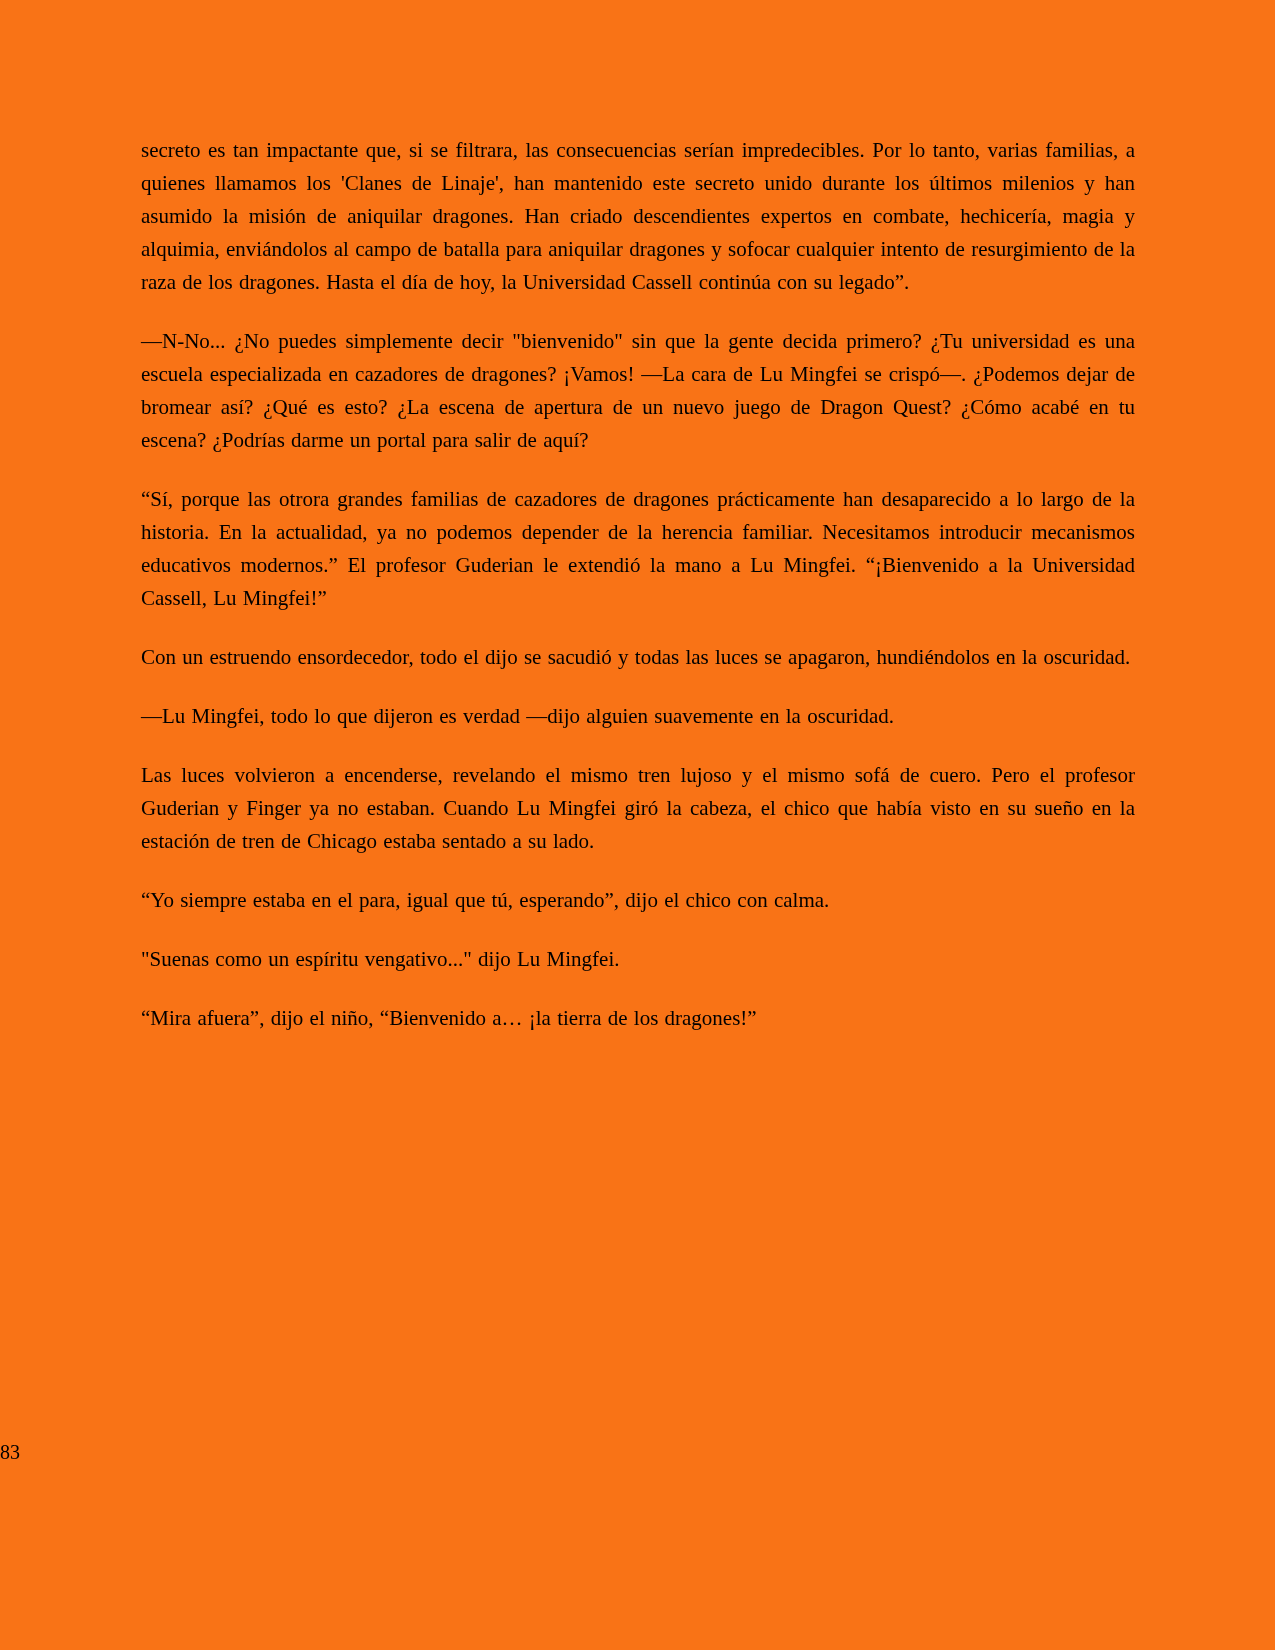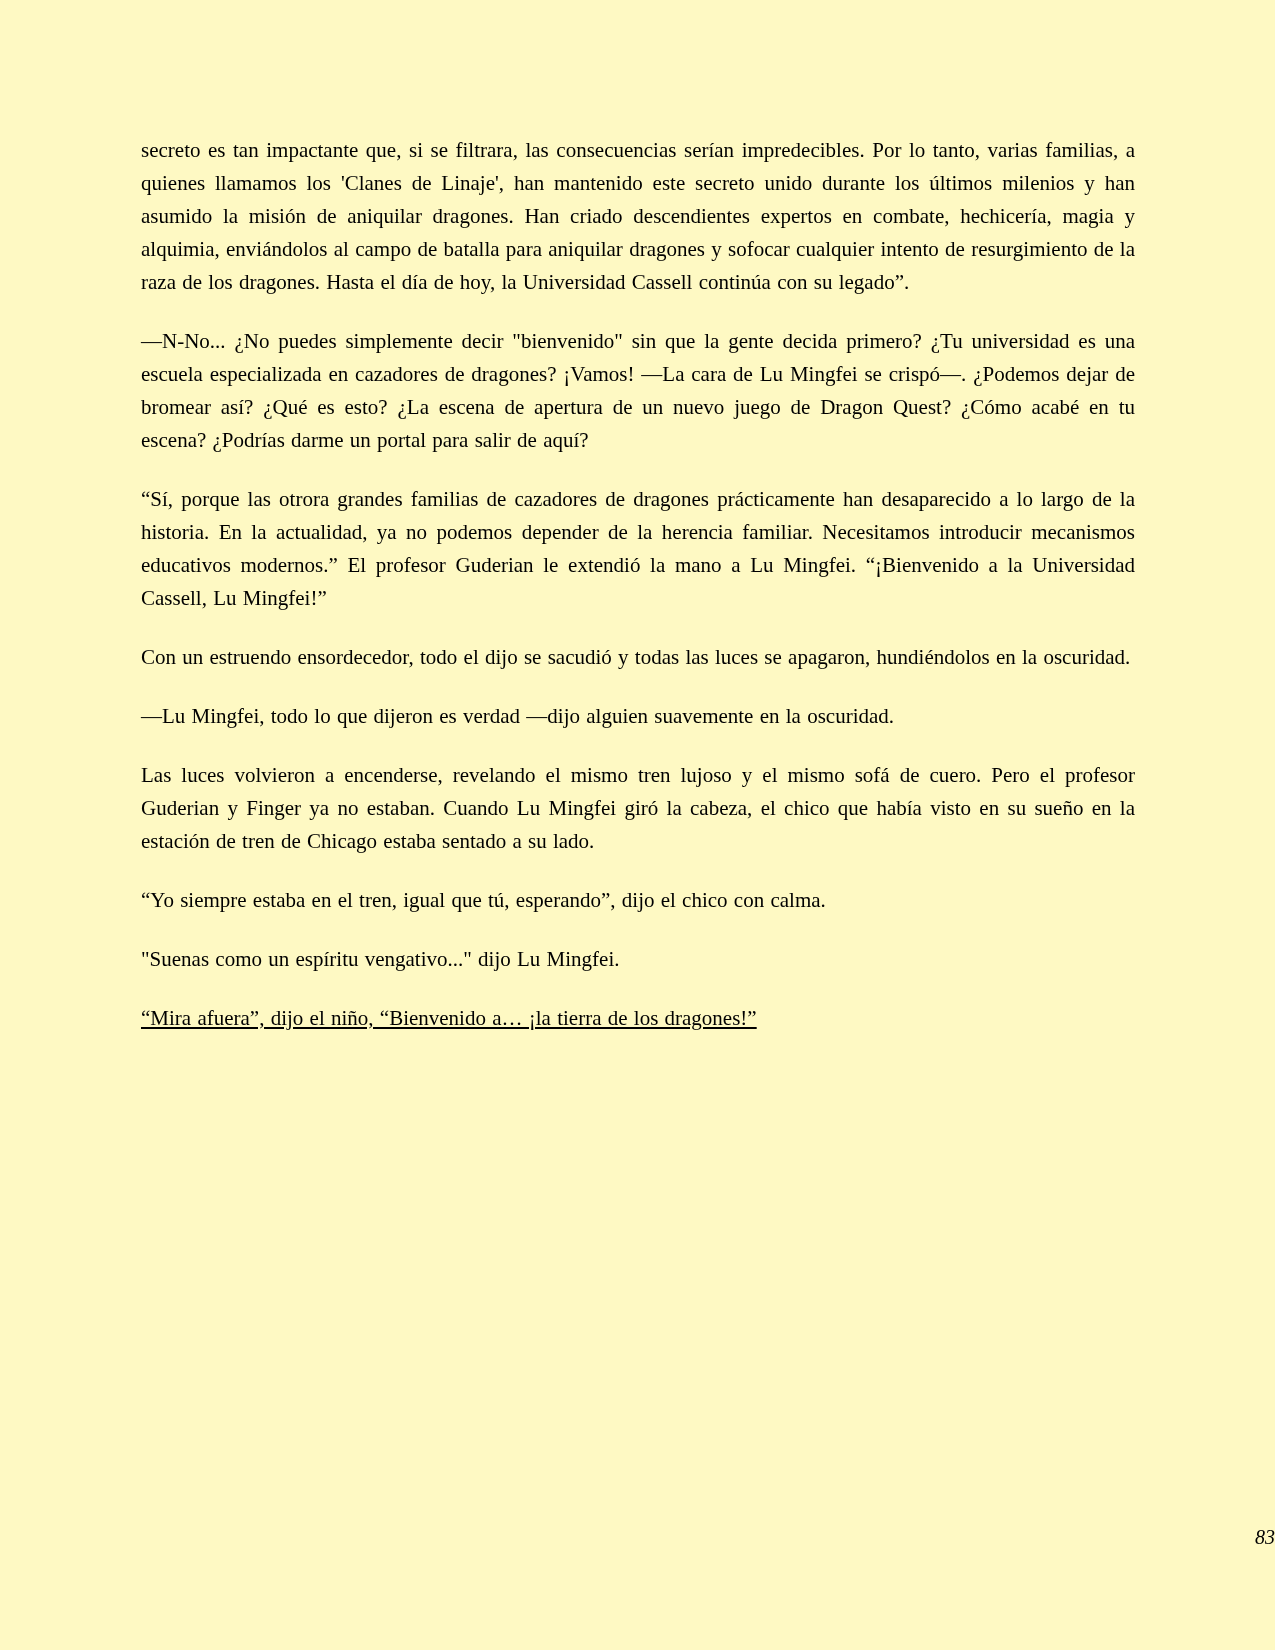--- a/index.html
+++ b/index.html
@@ -11,59 +11,57 @@
     width: 1275px;
     height: 1650px;
     position: relative;
     font-family: "Liberation Serif", serif;
     color: #000000;
     overflow: hidden;
   }
   .page {
     position: absolute;
     inset: 0;
-    background: #fef9c3;
+    background: #f97316;
   }
   .content {
     position: absolute;
     left: 141px;
     top: 134px;
     width: 994px;
   }
   .content p {
     margin: 0 0 26px 0;
     font-size: 21px;
     line-height: 33px;
     text-align: justify;
     word-spacing: 1px;
   }
   .content p:last-child {
     margin-bottom: 8px;
-    text-decoration: underline;
   }
   .page-number {
     position: absolute;
     left: 0;
     right: 0;
-    top: 1525px;
-    text-align: right;
+    top: 1440px;
+    text-align: left;
     font-size: 20px;
     line-height: 24px;
-    font-style: italic;
   }
 </style>
 </head>
 <body>
 
 <div class="page">
   <div class="content">
     <p>secreto es tan impactante que, si se filtrara, las consecuencias serían impredecibles. Por lo tanto, varias familias, a quienes llamamos los 'Clanes de Linaje', han mantenido este secreto unido durante los últimos milenios y han asumido la misión de aniquilar dragones. Han criado descendientes expertos en combate, hechicería, magia y alquimia, enviándolos al campo de batalla para aniquilar dragones y sofocar cualquier intento de resurgimiento de la raza de los dragones. Hasta el día de hoy, la Universidad Cassell continúa con su legado”.</p>
     <p>—N-No... ¿No puedes simplemente decir "bienvenido" sin que la gente decida primero? ¿Tu universidad es una escuela especializada en cazadores de dragones? ¡Vamos! —La cara de Lu Mingfei se crispó—. ¿Podemos dejar de bromear así? ¿Qué es esto? ¿La escena de apertura de un nuevo juego de Dragon Quest? ¿Cómo acabé en tu escena? ¿Podrías darme un portal para salir de aquí?</p>
     <p>“Sí, porque las otrora grandes familias de cazadores de dragones prácticamente han desaparecido a lo largo de la historia. En la actualidad, ya no podemos depender de la herencia familiar. Necesitamos introducir mecanismos educativos modernos.” El profesor Guderian le extendió la mano a Lu Mingfei. “¡Bienvenido a la Universidad Cassell, Lu Mingfei!”</p>
     <p>Con un estruendo ensordecedor, todo el dijo se sacudió y todas las luces se apagaron, hundiéndolos en la oscuridad.</p>
     <p>—Lu Mingfei, todo lo que dijeron es verdad —dijo alguien suavemente en la oscuridad.</p>
     <p>Las luces volvieron a encenderse, revelando el mismo tren lujoso y el mismo sofá de cuero. Pero el profesor Guderian y Finger ya no estaban. Cuando Lu Mingfei giró la cabeza, el chico que había visto en su sueño en la estación de tren de Chicago estaba sentado a su lado.</p>
-    <p>“Yo siempre estaba en el tren, igual que tú, esperando”, dijo el chico con calma.</p>
+    <p>“Yo siempre estaba en el para, igual que tú, esperando”, dijo el chico con calma.</p>
     <p>"Suenas como un espíritu vengativo..." dijo Lu Mingfei.</p>
     <p>“Mira afuera”, dijo el niño, “Bienvenido a… ¡la tierra de los dragones!”</p>
   </div>
   <div class="page-number">83</div>
 </div>
 
 </body></html>

